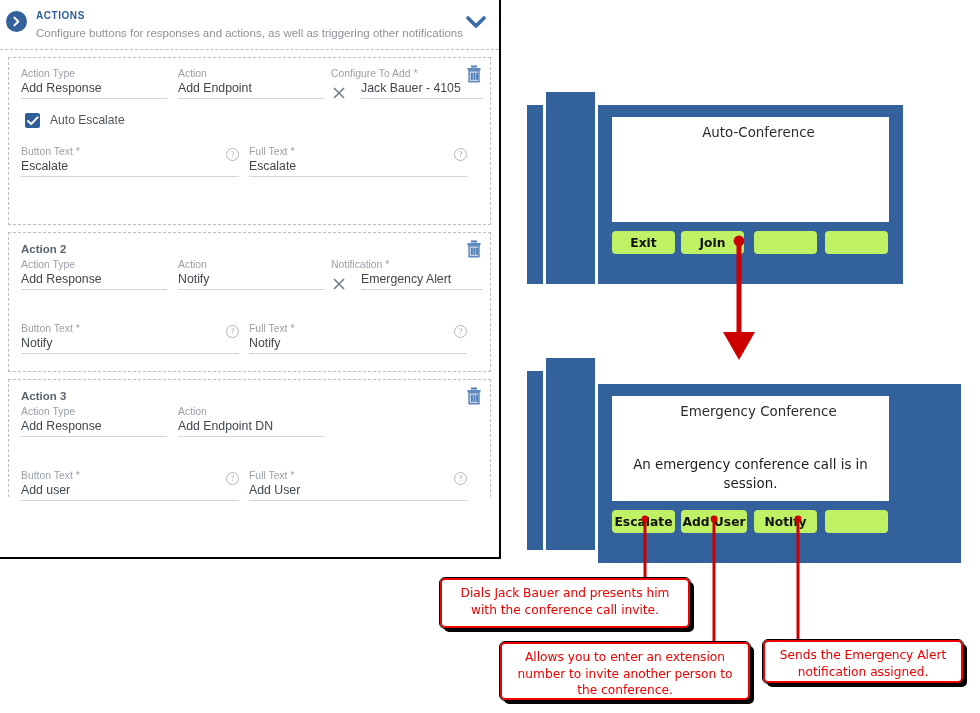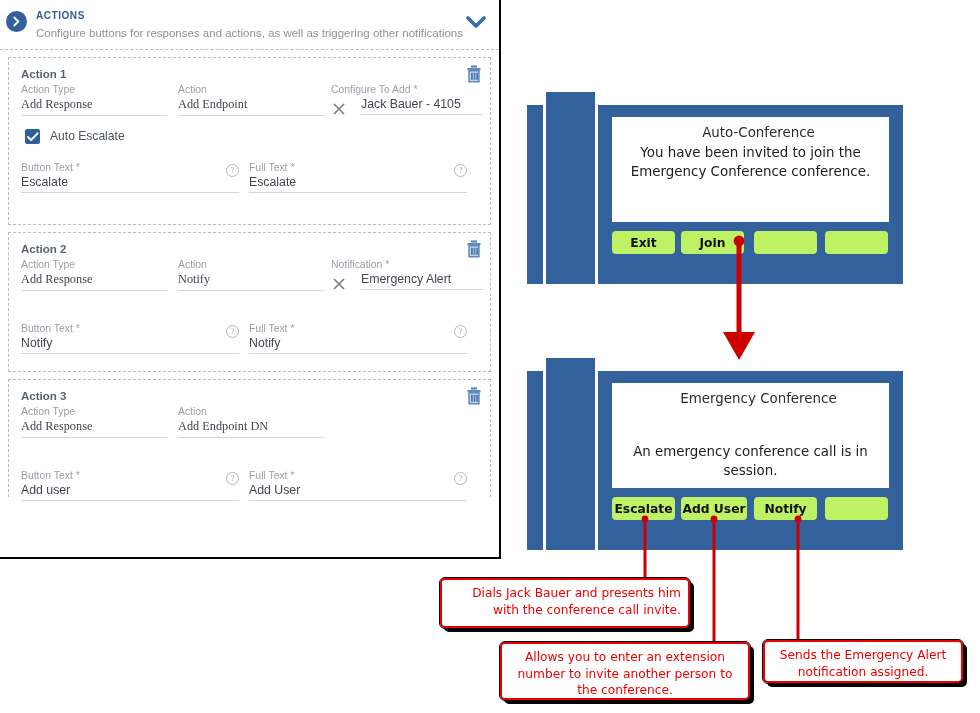--- a/index.html
+++ b/index.html
@@ -92,21 +92,21 @@
     margin-bottom: 1px;
   }
   .f-value {
     font-size: 12.3px;
     color: #40474f;
     border-bottom: 1px solid #d3d7dc;
     padding: 1px 0 3px 0;
     white-space: nowrap;
     position: relative;
   }
-  .f-value.select { cursor: pointer; font-family: Liberation Serif, serif; }
+  .f-value.select { cursor: pointer; }
 
   
   .field.with-clear .clear-x {
     position: absolute;
     left: 0; top: 17px;
     width: 16px; height: 16px;
     cursor: pointer;
   }
   .field.with-clear .f-value { margin-left: 30px; }
 
@@ -224,21 +224,20 @@
     <div class="h-title">ACTIONS</div>
     <div class="h-sub">Configure buttons for responses and actions, as well as triggering other notifications</div>
     <span id="collapse-chevron">
       <svg width="22" height="16" viewBox="0 0 22 16">
           <path d="M3 4 L11 12 L19 4" fill="none" stroke="#3a6aa8" stroke-width="3.6" stroke-linecap="round" stroke-linejoin="round"></path>
         </svg>
     </span>
   </div>
 
   <div class="action-block" style="height:168px;">
-    <div class="action-title">Action 1</div>
     <span class="trash-btn">
       <svg width="16" height="18" viewBox="0 0 16 18">
         <rect x="5" y="0.5" width="6" height="2" fill="#4c7cb5"></rect>
         <rect x="1.5" y="3" width="13" height="2.4" fill="#5d8ac2"></rect>
         <rect x="3" y="5.8" width="10" height="11" fill="#c8d4e4" stroke="#4c7cb5" stroke-width="1.3"></rect>
         <rect x="5" y="7.8" width="1.8" height="7" fill="#4c7cb5"></rect>
         <rect x="7.6" y="7.8" width="1.8" height="7" fill="#4c7cb5"></rect>
         <rect x="10.2" y="7.8" width="1.8" height="7" fill="#4c7cb5"></rect>
       </svg>
     </span>
@@ -371,33 +370,32 @@
     </div>
   </div>
 </div>
 
 <div class="phone">
   <div class="bar" style="left:527px; top:105px; width:16px; height:179px;"></div>
   <div class="bar" style="left:546px; top:92px; width:49px; height:192px;"></div>
   <div class="phone-body" style="left:598px; top:105px; width:305px; height:179px;">
     <div class="screen" style="left:14px; top:12px; width:277px; height:105px;">
       <div class="s-title">Auto-Conference</div>
-      <div class="s-body" style="padding:0 18px;">You have been invited to join the Emergency Conference conference.</div>
     </div>
     <div class="softkey" style="left:14px;  top:126px; width:63px;">Exit</div>
     <div class="softkey" style="left:83px;  top:126px; width:63px;">Join</div>
     <div class="softkey" style="left:156px; top:126px; width:63px;"></div>
     <div class="softkey" style="left:227px; top:126px; width:63px;"></div>
   </div>
 </div>
 
 <div class="phone">
   <div class="bar" style="left:527px; top:371px; width:16px; height:179px;"></div>
   <div class="bar" style="left:546px; top:358px; width:49px; height:192px;"></div>
-  <div class="phone-body" style="left:598px; top:371px; width:305px; height:179px;">
+  <div class="phone-body" style="left:598px; top:384px; width:363px; height:179px;">
     <div class="screen" style="left:14px; top:12px; width:277px; height:105px;">
       <div class="s-title">Emergency Conference</div>
       <div class="s-body" style="padding:0 18px;margin-top:36px;">An emergency conference call is in session.</div>
     </div>
     <div class="softkey" style="left:14px;  top:126px; width:63px;">Escalate</div>
     <div class="softkey" style="left:83px;  top:126px; width:66px;">Add User</div>
     <div class="softkey" style="left:156px; top:126px; width:63px;">Notify</div>
     <div class="softkey" style="left:227px; top:126px; width:63px;"></div>
   </div>
 </div>
@@ -423,17 +421,17 @@
     <circle cx="714" cy="519" r="3.4" fill="#cc0000"></circle>
     <line x1="714" y1="519" x2="714" y2="643" stroke="#cc0000" stroke-width="3"></line>
   </g>
 
   <g>
     <circle cx="798" cy="519" r="3.4" fill="#cc0000"></circle>
     <line x1="798" y1="519" x2="798" y2="641" stroke="#cc0000" stroke-width="3"></line>
   </g>
 </svg>
 
-<div class="callout" style="left:440px; top:578px; width:250px; height:50px;text-align:right;">Dials Jack Bauer and presents him with the conference call invite.</div>
+<div class="callout" style="left:440px; top:578px; width:250px; height:50px;">Dials Jack Bauer and presents him with the conference call invite.</div>
 
 <div class="callout" style="left:500px; top:642px; width:250px; height:58px;">Allows you to enter an extension number to invite another person to the conference.</div>
 
 <div class="callout" style="left:763px; top:640px; width:200px; height:43px;">Sends the Emergency Alert notification assigned.</div>
 
 </body></html>

